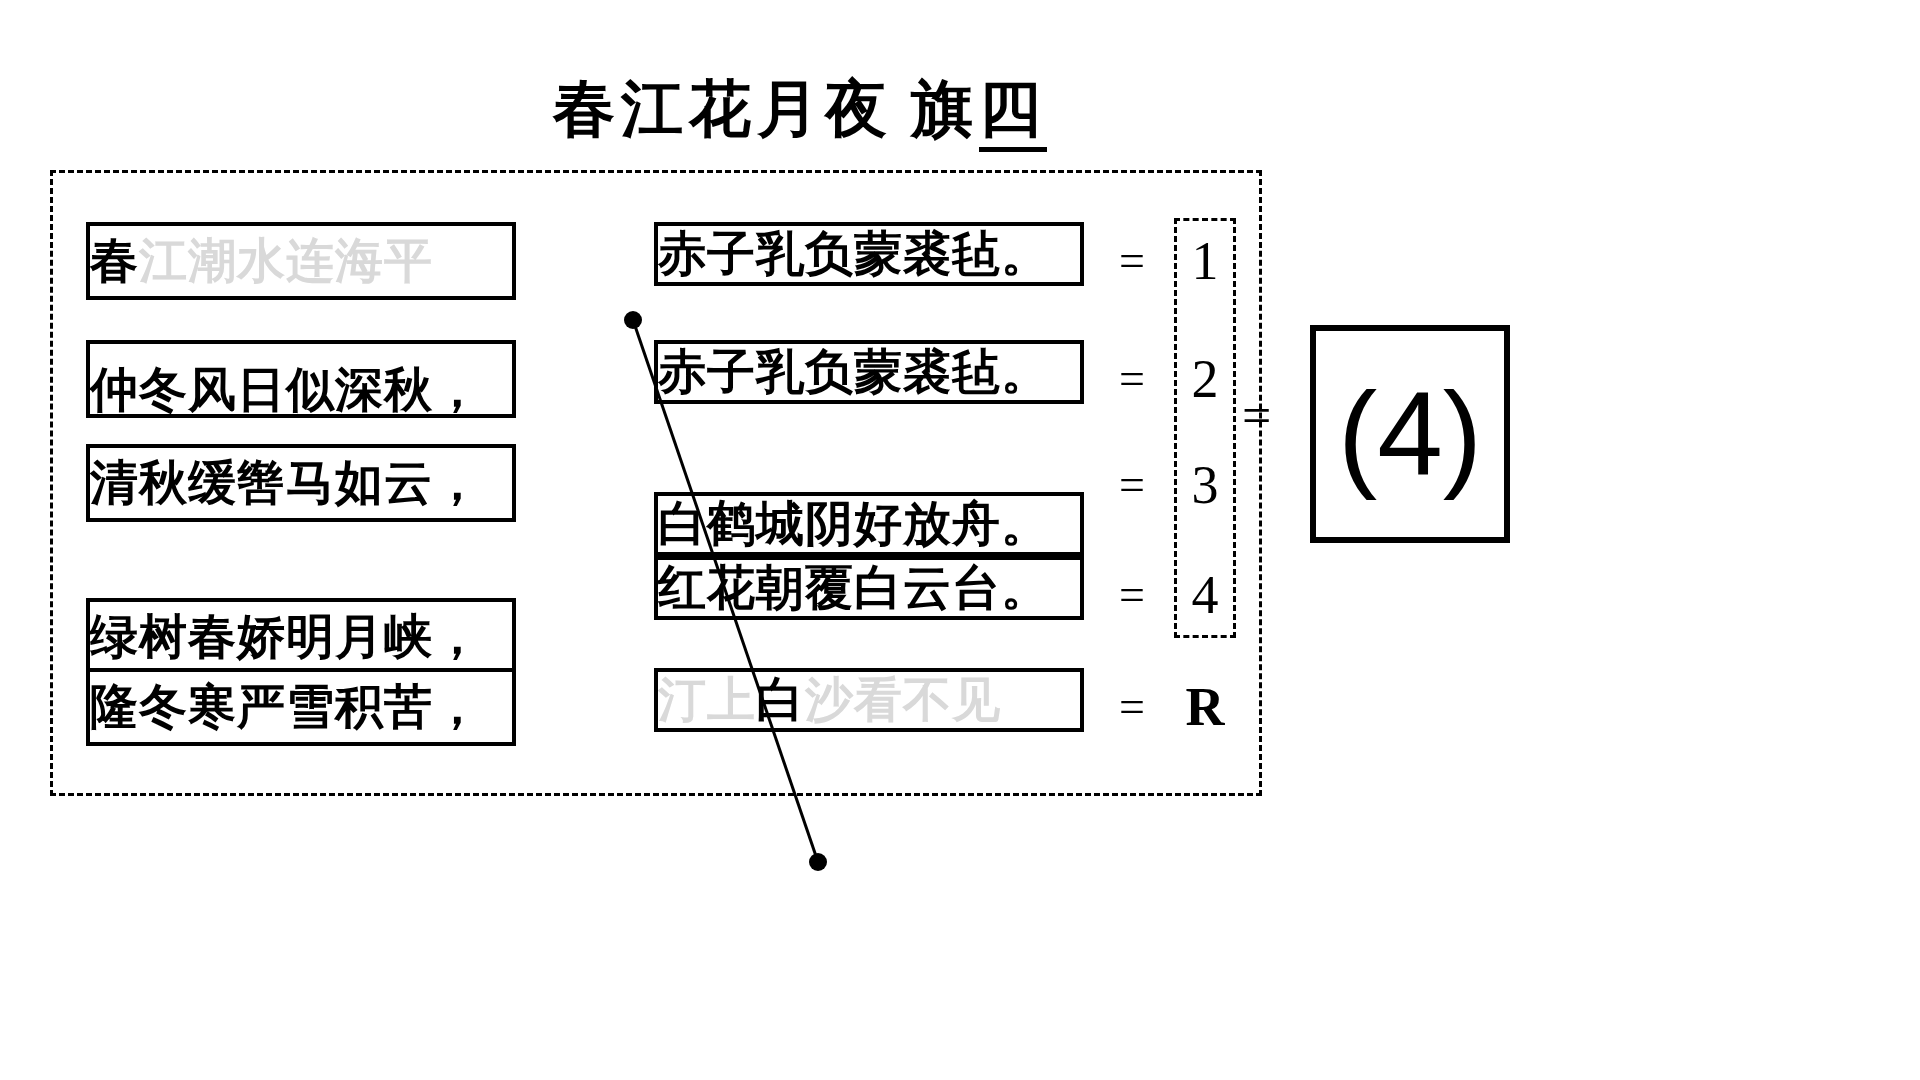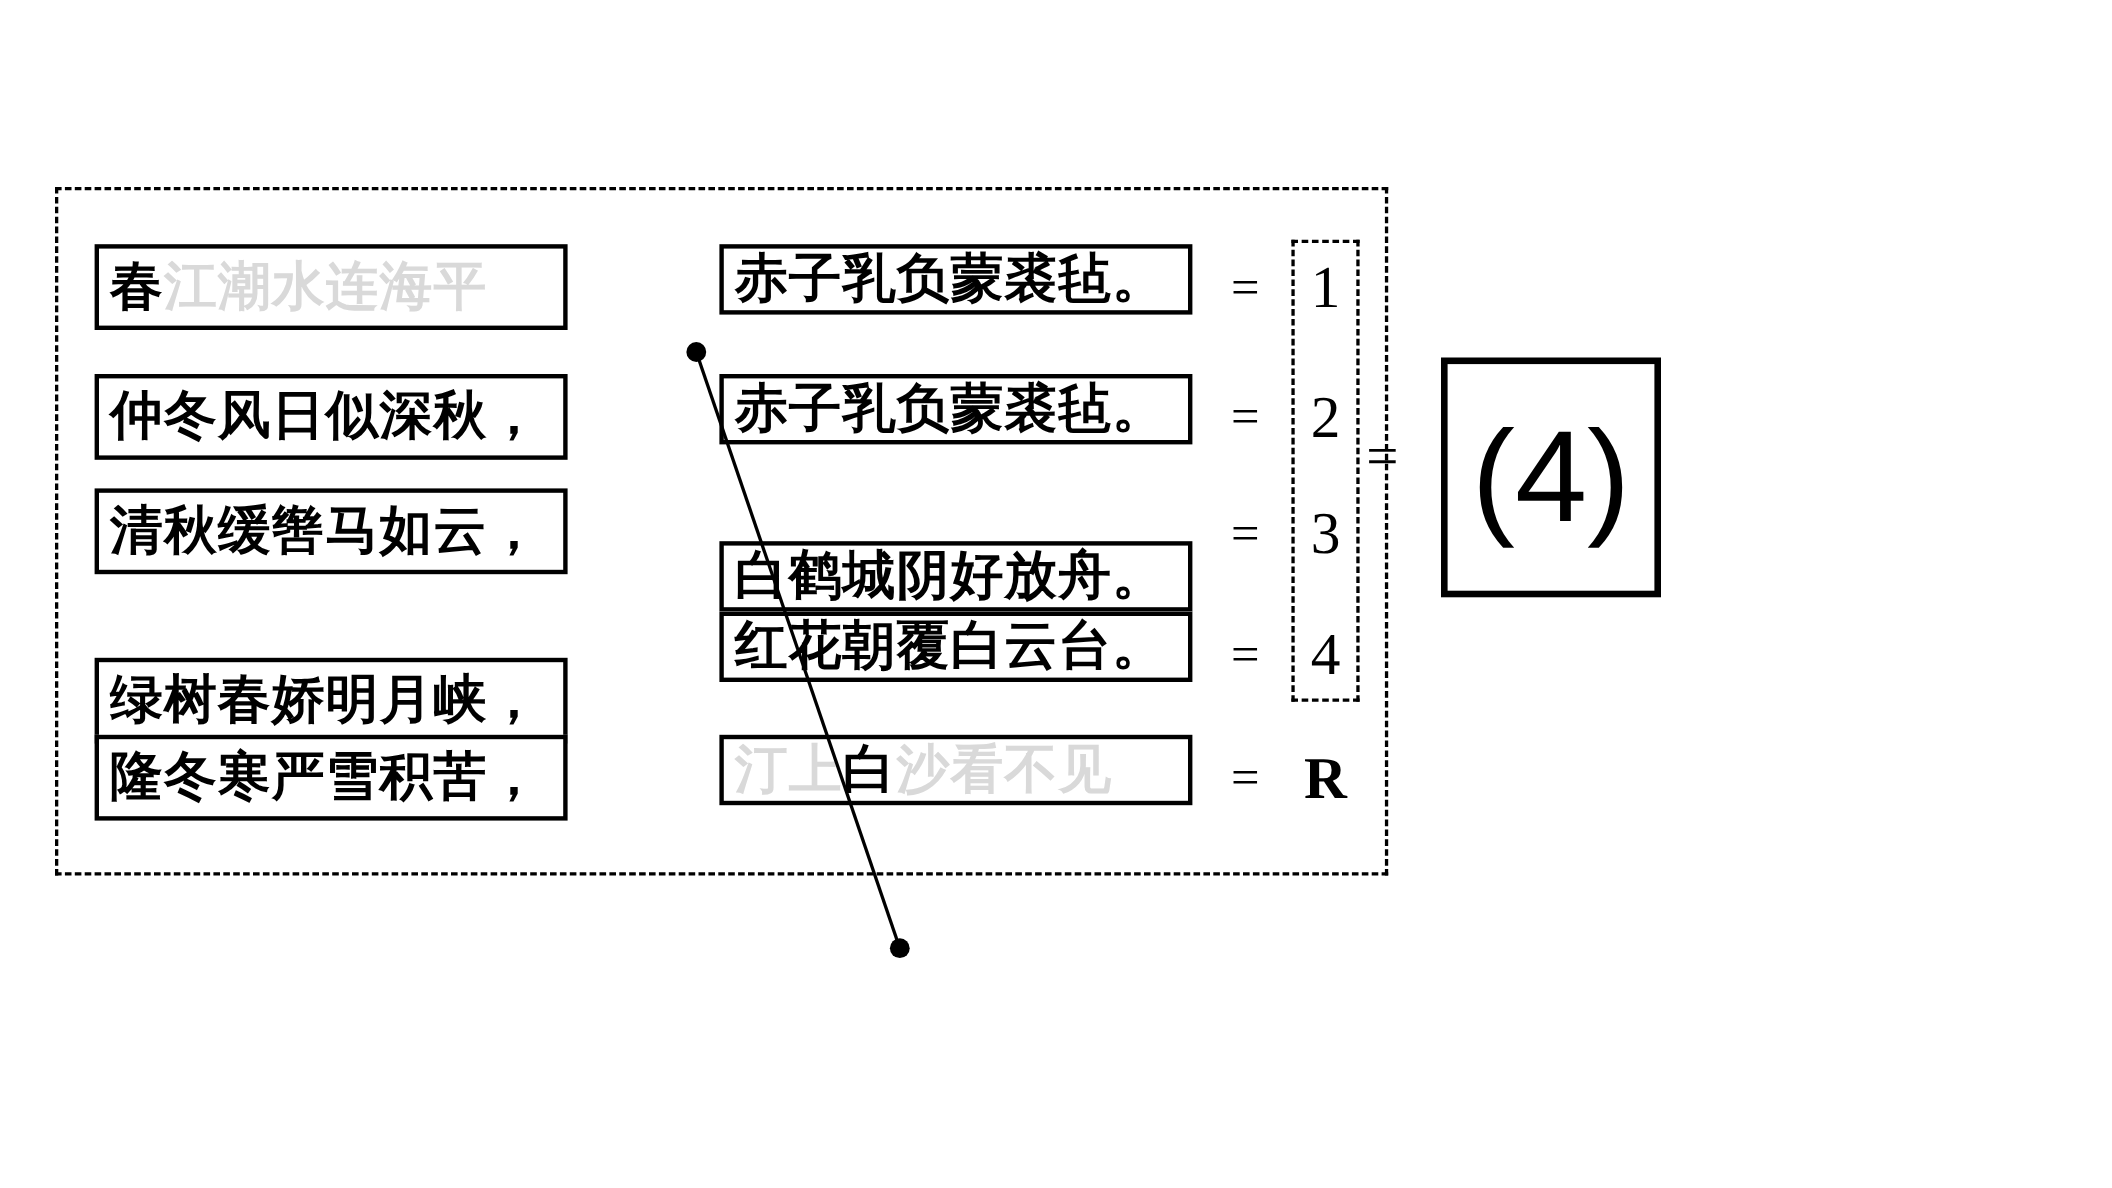--- a/index.html
+++ b/index.html
@@ -47,30 +47,30 @@
     background:#fff;
     display:flex;
     align-items:center;
     white-space:nowrap;
     overflow:hidden;
   }
   .line-box .txt{
     font-size:48px;
     line-height:1;
     letter-spacing:1px;
-    padding-left:10px;
+    padding-left:0;
     font-weight:600;
   }
   .gray{color:#d9d9d9;}
   .blk{color:#000;}
 
   
   .left-col .line-box{left:86px;width:430px;height:78px;}
   .lrow1{top:222px;}
-  .lrow2{top:340px;}
+  .lrow2{top:340px;align-items:flex-end;}
   .lrow3{top:444px;}
   .lrow4{top:556px;margin-top:42px;}
   .lrow5{top:668px;}
 
   
   .right-col .line-box{left:654px;width:430px;height:64px;}
   .rrow1{top:222px;}
   .rrow2{top:340px;}
   .rrow3{top:446px;margin-top:46px;}
   .rrow4{top:556px;}
@@ -133,20 +133,23 @@
   }
 
   
   .connector{position:absolute;left:0;top:0;width:1920px;height:1080px;pointer-events:none;}
 </style>
 </head>
 <body>
 
 <div id="stage">
 
+  <div class="title">
+    <span>春江花月夜</span><span class="gap"></span><span>旗</span><span class="u">四</span>
+  </div>
 
   <div class="outer-dashed"></div>
 
   <div class="left-col">
     <div class="line-box lrow1">
       <span class="txt"><span class="blk">春</span><span class="gray">江潮水连海平</span></span>
     </div>
     <div class="line-box lrow2">
       <span class="txt blk">仲冬风日似深秋，</span>
     </div>

